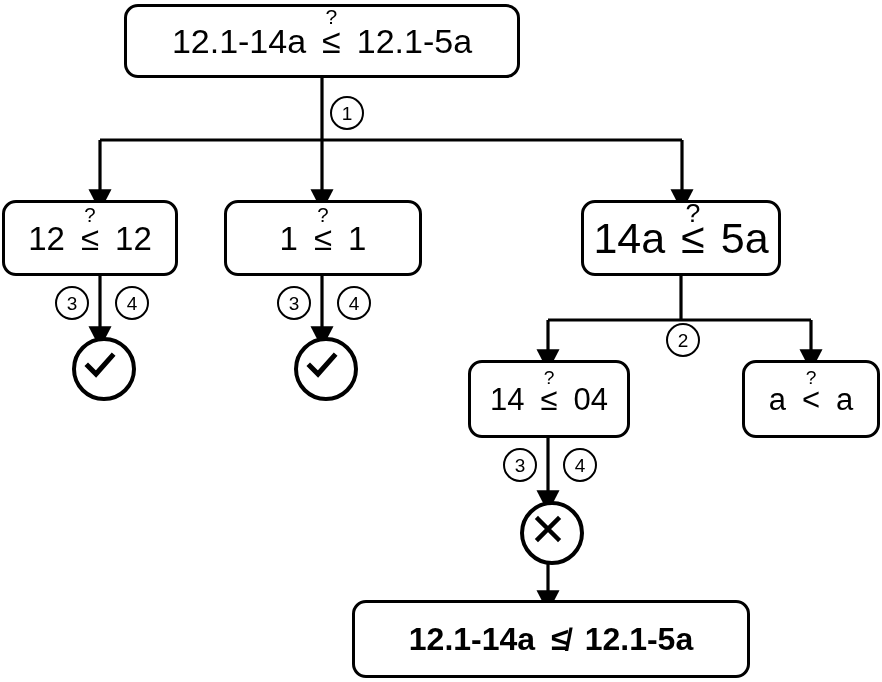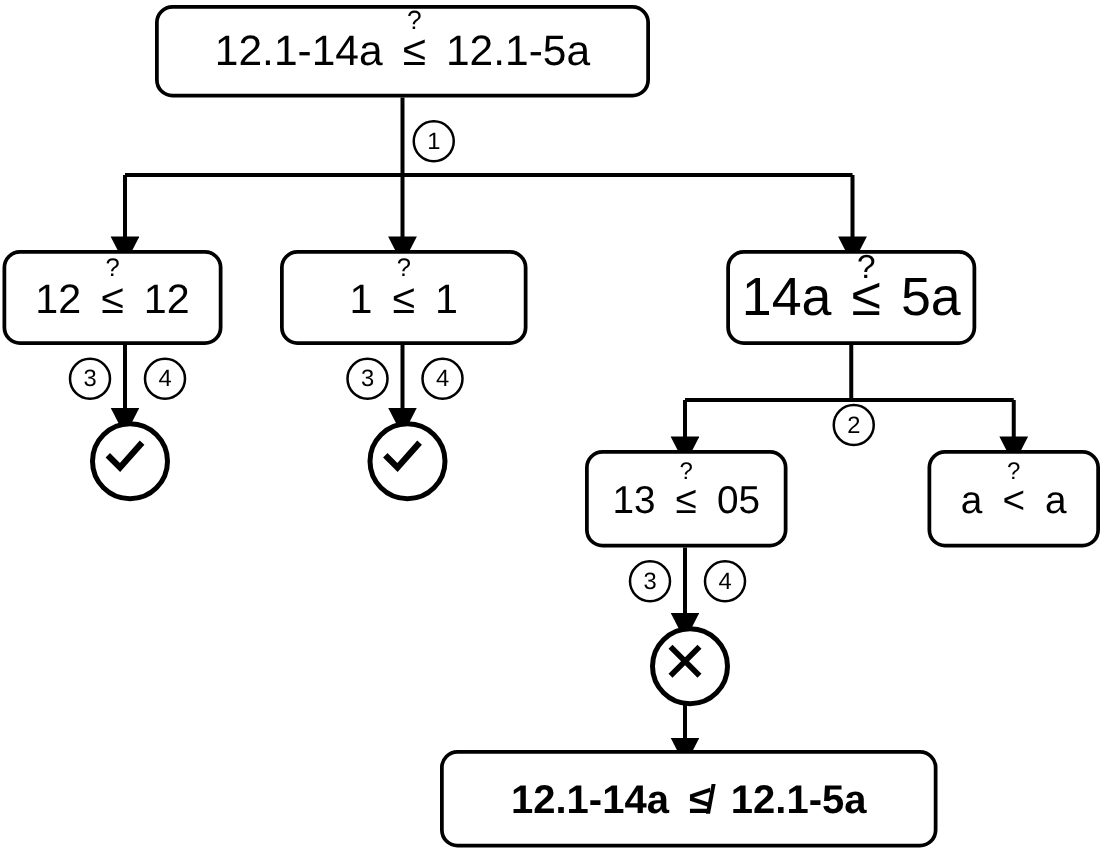--- a/index.html
+++ b/index.html
@@ -241,26 +241,26 @@
       <span class="tok">5a</span>
     </span>
   </div>
 
   <div class="step" style="left:666px; top:323px;">
     <span>2</span>
   </div>
 
   <div class="node n-m1">
     <span class="expr">
-      <span class="tok">13</span>
-      <span class="rel">
-        <span class="q">?</span>
-        <span class="op">≤</span>
-      </span>
-      <span class="tok">05</span>
+      <span class="tok">14</span>
+      <span class="rel">
+        <span class="q">?</span>
+        <span class="op">≤</span>
+      </span>
+      <span class="tok">04</span>
     </span>
   </div>
 
   <div class="step" style="left:503px; top:448px;">
     <span>3</span>
   </div>
   <div class="step" style="left:563px; top:448px;">
     <span>4</span>
   </div>
 

